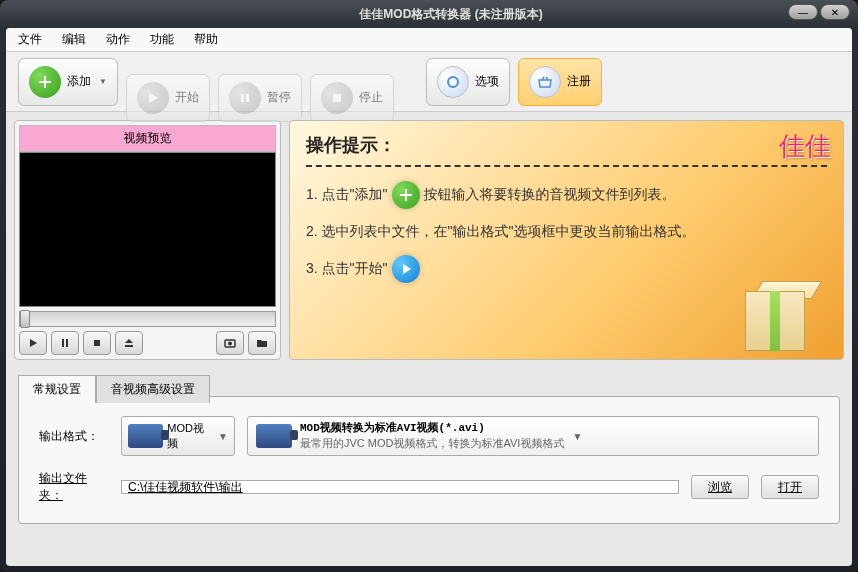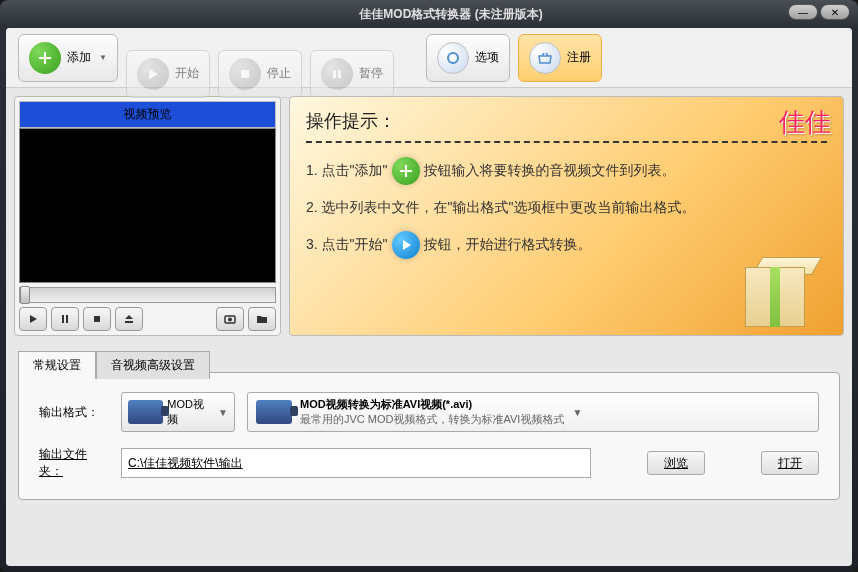--- a/index.html
+++ b/index.html
@@ -25,30 +25,30 @@
     .tool-icon.green { background: radial-gradient(circle at 30% 30%, #7ed959, #3aa020); }
     .tool-icon.gray { background: radial-gradient(circle at 30% 30%, #d8d8d8, #a0a0a0); }
     .tool-icon.blue { background: radial-gradient(circle at 30% 30%, #ffffff, #c8d8f0); border: 1px solid #c0c0c0; }
     .tool-icon svg { fill: white; }
     .tool-label { font-size: 12px; }
     .dropdown-arrow { font-size: 8px; color: #666; margin-left: 2px; }
     
     .main-area { display: flex; gap: 8px; padding: 8px; }
     
     .preview-panel { width: 267px; background: #f4f4f4; border: 1px solid #bbb; border-radius: 4px; padding: 4px; }
-    .preview-header { text-align: center; font-size: 12px; padding: 4px; background: #1d4ed8; border: 1px solid #bbb; }
+    .preview-header { text-align: center; font-size: 12px; padding: 4px; background: #f9a8d4; border: 1px solid #bbb; }
     .preview-video { width: 100%; height: 155px; background: #000; border: 1px solid #888; }
     .preview-slider { height: 16px; background: linear-gradient(#d0d0d0, #f0f0f0); border: 1px solid #999; margin: 4px 0; position: relative; }
     .slider-thumb { position: absolute; left: 0; top: -2px; width: 10px; height: 18px; background: linear-gradient(#f0f0f0, #c0c0c0); border: 1px solid #888; border-radius: 2px; }
     .preview-controls { display: flex; gap: 4px; margin-top: 4px; }
     .pc-btn { width: 28px; height: 24px; background: linear-gradient(#f8f8f8, #d8d8d8); border: 1px solid #999; border-radius: 4px; display: flex; align-items: center; justify-content: center; cursor: pointer; }
     .pc-spacer { flex: 1; }
     
     .instruction-panel { flex: 1; background: linear-gradient(135deg, #fff8e0 0%, #ffcc70 60%, #f0a030 100%); border: 1px solid #bbb; border-radius: 4px; padding: 12px 16px; position: relative; overflow: hidden; }
-    .instr-title { font-size: 18px; font-weight: normal; color: #222; }
+    .instr-title { font-size: 18px; font-weight: bold; color: #222; }
     .instr-divider { border-bottom: 2px dashed #333; margin: 8px 0 12px; }
     .instr-line { font-size: 14px; color: #333; margin: 14px 0; display: flex; align-items: center; gap: 4px; }
     .instr-icon { width: 28px; height: 28px; border-radius: 50%; display: inline-flex; align-items: center; justify-content: center; vertical-align: middle; }
     .instr-icon.green { background: radial-gradient(circle at 30% 30%, #7ed959, #3aa020); box-shadow: 0 0 6px rgba(0,0,0,0.2); }
     .instr-icon.blue { background: radial-gradient(circle at 30% 30%, #60c8ff, #1080d0); box-shadow: 0 0 6px rgba(0,0,0,0.2); }
     .brand-text { position: absolute; top: 8px; right: 12px; font-size: 26px; font-family: "STXingkai", cursive; color: #ff2060; text-shadow: 1px 1px 0 #fff, 2px 2px 2px rgba(0,0,0,0.3); }
     .box-img { position: absolute; bottom: 8px; right: 18px; width: 80px; height: 70px; }
     .box-side { position: absolute; width: 60px; height: 60px; background: linear-gradient(#f8e8c0, #e8d090); border: 1px solid #c0a050; }
     .box-side.front { left: 0; top: 10px; }
     .box-side.top { left: 12px; top: 0; transform: skewX(-30deg); height: 18px; background: linear-gradient(#fff5d8, #f0e0a8); }
@@ -60,39 +60,46 @@
     .tab.active { background: #f8f8f8; z-index: 2; }
     .tab-content { background: #f8f8f8; border: 1px solid #aaa; border-radius: 0 4px 4px 4px; padding: 19px 20px; }
     .setting-row { display: flex; align-items: center; gap: 12px; margin-bottom: 14px; font-size: 12px; }
     .setting-row:last-child { margin-bottom: 0; text-decoration: underline; }
     .setting-label { width: 70px; }
     .format-select { width: 114px; height: 40px; background: linear-gradient(#fff, #e8e8e8); border: 1px solid #aaa; border-radius: 3px; display: flex; align-items: center; padding: 0 6px; gap: 4px; cursor: pointer; }
     .camcorder { width: 36px; height: 24px; background: linear-gradient(#5080c0, #304880); border-radius: 3px; position: relative; }
     .camcorder::after { content: ""; position: absolute; right: -6px; top: 6px; width: 8px; height: 10px; background: #304060; border-radius: 2px; }
     .format-desc { flex: 1; height: 40px; background: linear-gradient(#fff, #f0f0f0); border: 1px solid #aaa; border-radius: 3px; display: flex; align-items: center; padding: 0 8px; gap: 8px; cursor: pointer; }
     .fd-text { display: flex; flex-direction: column; font-size: 11px; line-height: 1.4; }
-    .fd-title { font-weight: bold; }
+    .fd-title { font-weight: bold; font-family: Liberation Mono, monospace; }
     .fd-sub { color: #666; }
     .fd-arrow { font-size: 10px; color: #666; }
-    .path-input { flex: 1; height: 30px; border: 1px solid #aaa; padding: 0 6px; font-size: 12px; background: #fff; }
-    .btn-small { height: 24px; padding: 0 16px; background: linear-gradient(#f8f8f8, #e0e0e0); border: 1px solid #aaa; border-radius: 3px; font-size: 12px; cursor: pointer; margin-left: 44px; }
+    .path-input { flex: 1; height: 14px; border: 1px solid #aaa; padding: 0 6px; font-size: 12px; background: #fff; }
+    .btn-small { height: 24px; padding: 0 16px; background: linear-gradient(#f8f8f8, #e0e0e0); border: 1px solid #aaa; border-radius: 3px; font-size: 12px; cursor: pointer; }
   </style>
 </head>
 <body>
 
 <div class="window">
   <div class="titlebar">
     <div class="titlebar-text">佳佳MOD格式转换器   (未注册版本)</div>
     <div class="titlebar-btns">
       <div class="tb-btn">—</div>
       <div class="tb-btn">✕</div>
     </div>
   </div>
 
   <div class="inner">
+    <div class="menubar">
+      <div class="menu-item">文件</div>
+      <div class="menu-item">编辑</div>
+      <div class="menu-item">动作</div>
+      <div class="menu-item">功能</div>
+      <div class="menu-item">帮助</div>
+    </div>
 
     <div class="toolbar">
       <div class="tool-btn">
         <div class="tool-icon green">
             <svg width="16" height="16" viewBox="0 0 16 16">
               <path d="M7 2h2v5h5v2H9v5H7V9H2V7h5z"></path>
             </svg>
           </div>
         <span class="tool-label">添加</span>
         <span class="dropdown-arrow">▼</span>
@@ -101,33 +108,33 @@
         <div class="tool-icon gray">
             <svg width="14" height="14" viewBox="0 0 14 14">
               <path d="M3 2l9 5-9 5z"></path>
             </svg>
           </div>
         <span class="tool-label">开始</span>
       </div>
       <div class="tool-btn disabled">
         <div class="tool-icon gray">
             <svg width="14" height="14" viewBox="0 0 14 14">
-              <rect x="3" y="3" width="8" height="8"></rect>
-            </svg>
-          </div>
-        <span class="tool-label">停止</span>
+              <rect x="3" y="3" width="3" height="8"></rect>
+              <rect x="8" y="3" width="3" height="8"></rect>
+            </svg>
+          </div>
+        <span class="tool-label">暂停</span>
       </div>
       <div class="tool-btn disabled">
         <div class="tool-icon gray">
             <svg width="14" height="14" viewBox="0 0 14 14">
-              <rect x="3" y="3" width="3" height="8"></rect>
-              <rect x="8" y="3" width="3" height="8"></rect>
-            </svg>
-          </div>
-        <span class="tool-label">暂停</span>
+              <rect x="3" y="3" width="8" height="8"></rect>
+            </svg>
+          </div>
+        <span class="tool-label">停止</span>
       </div>
       <div style="width:16px"></div>
       <div class="tool-btn">
         <div class="tool-icon blue">
             <svg width="16" height="16" viewBox="0 0 16 16" fill="#5090d0">
               <circle cx="8" cy="8" r="5" fill="none" stroke="#5090d0" stroke-width="2"></circle>
               <circle cx="8" cy="8" r="2"></circle>
             </svg>
           </div>
         <span class="tool-label">选项</span>
@@ -202,21 +209,20 @@
           <span>按钮输入将要转换的音视频文件到列表。</span>
         </div>
         <div class="instr-line">2. 选中列表中文件，在"输出格式"选项框中更改当前输出格式。</div>
         <div class="instr-line">
           <span>3. 点击"开始"</span>
           <span class="instr-icon blue">
               <svg width="14" height="14" viewBox="0 0 14 14" fill="white">
                 <path d="M4 2l8 5-8 5z"></path>
               </svg>
             </span>
-          <span>按钮，开始进行格式转换。</span>
         </div>
         <div class="box-img">
           <div class="box-side top"></div>
           <div class="box-side front"></div>
           <div class="box-stripe"></div>
         </div>
       </div>
     </div>
 
     <div class="settings-area">

